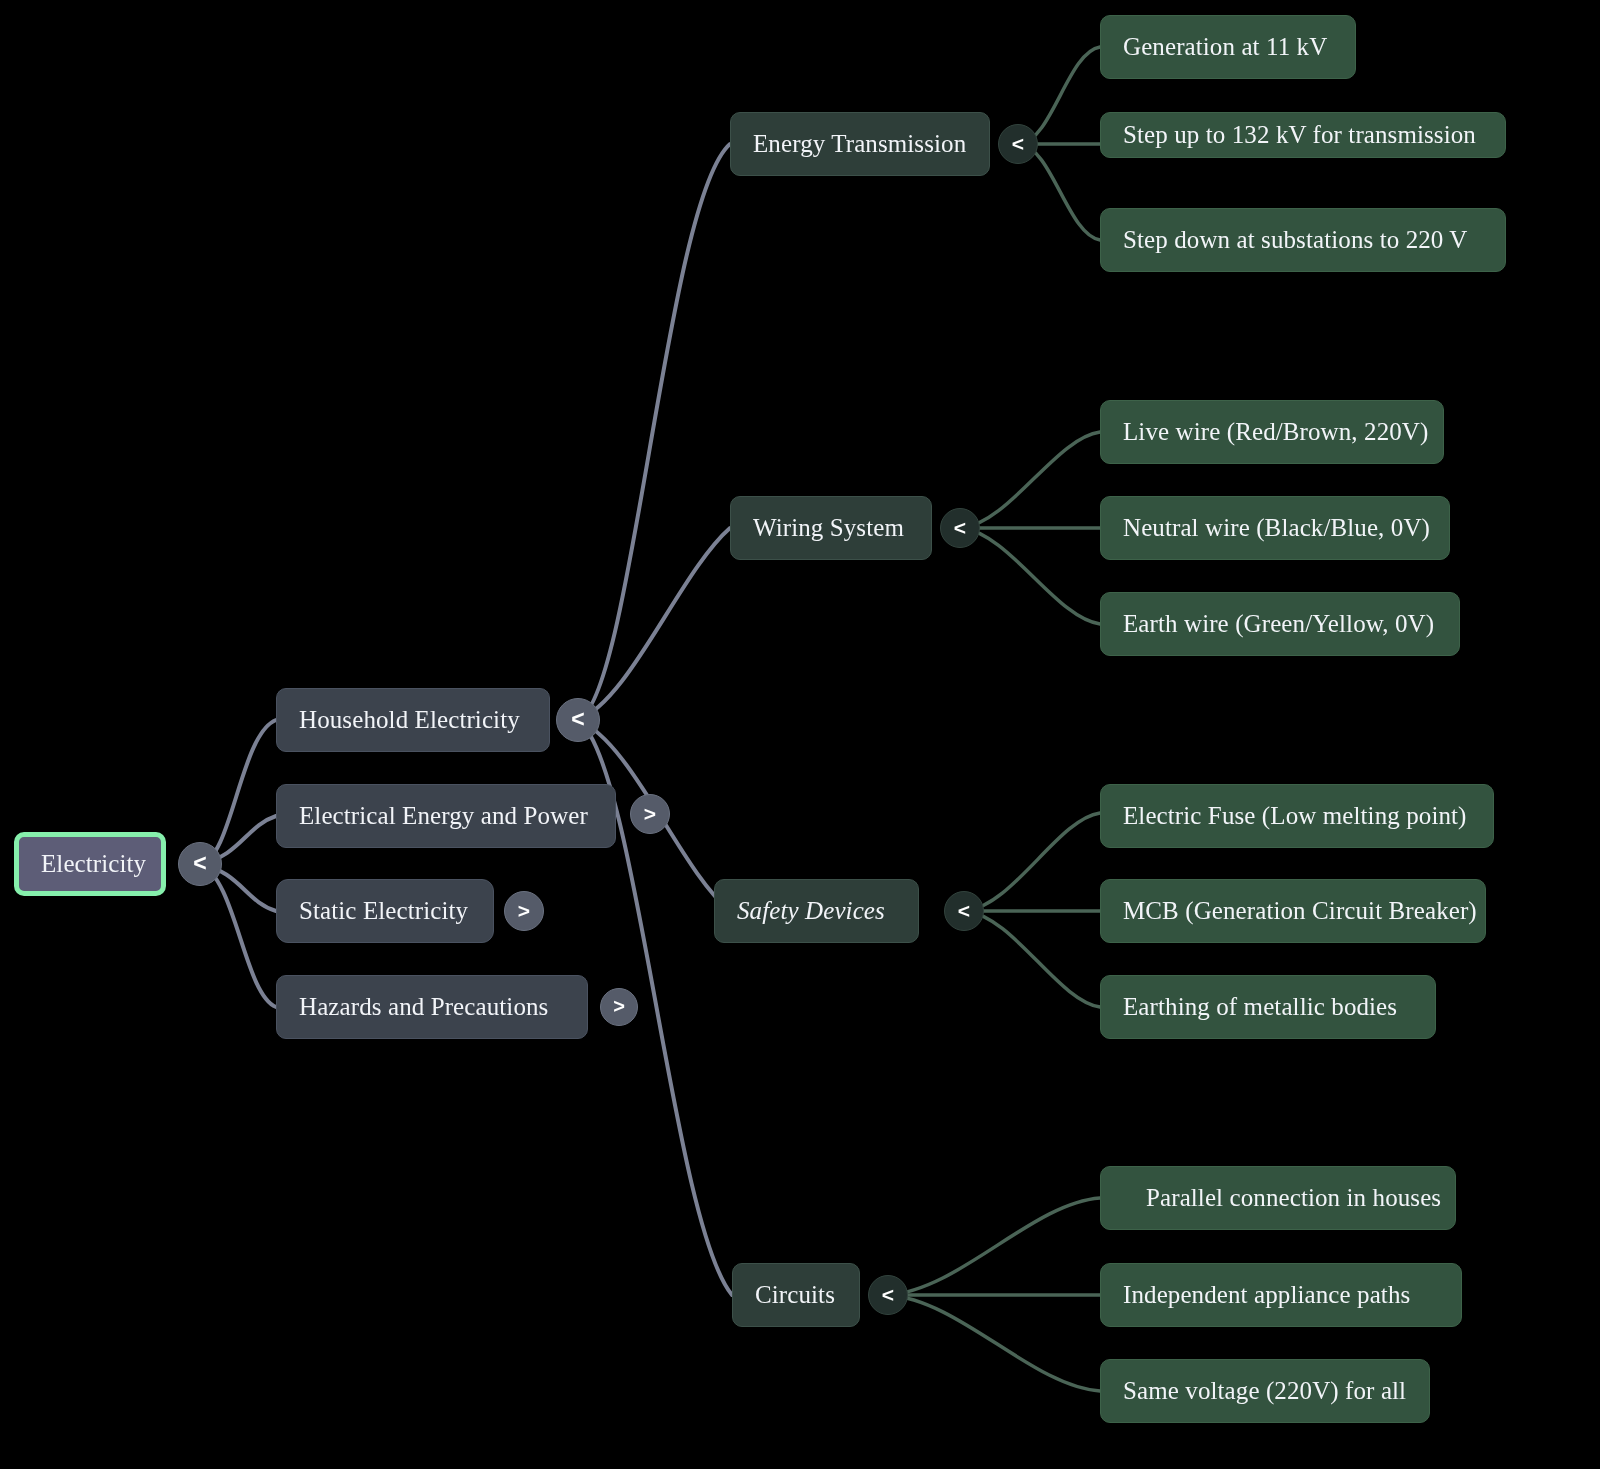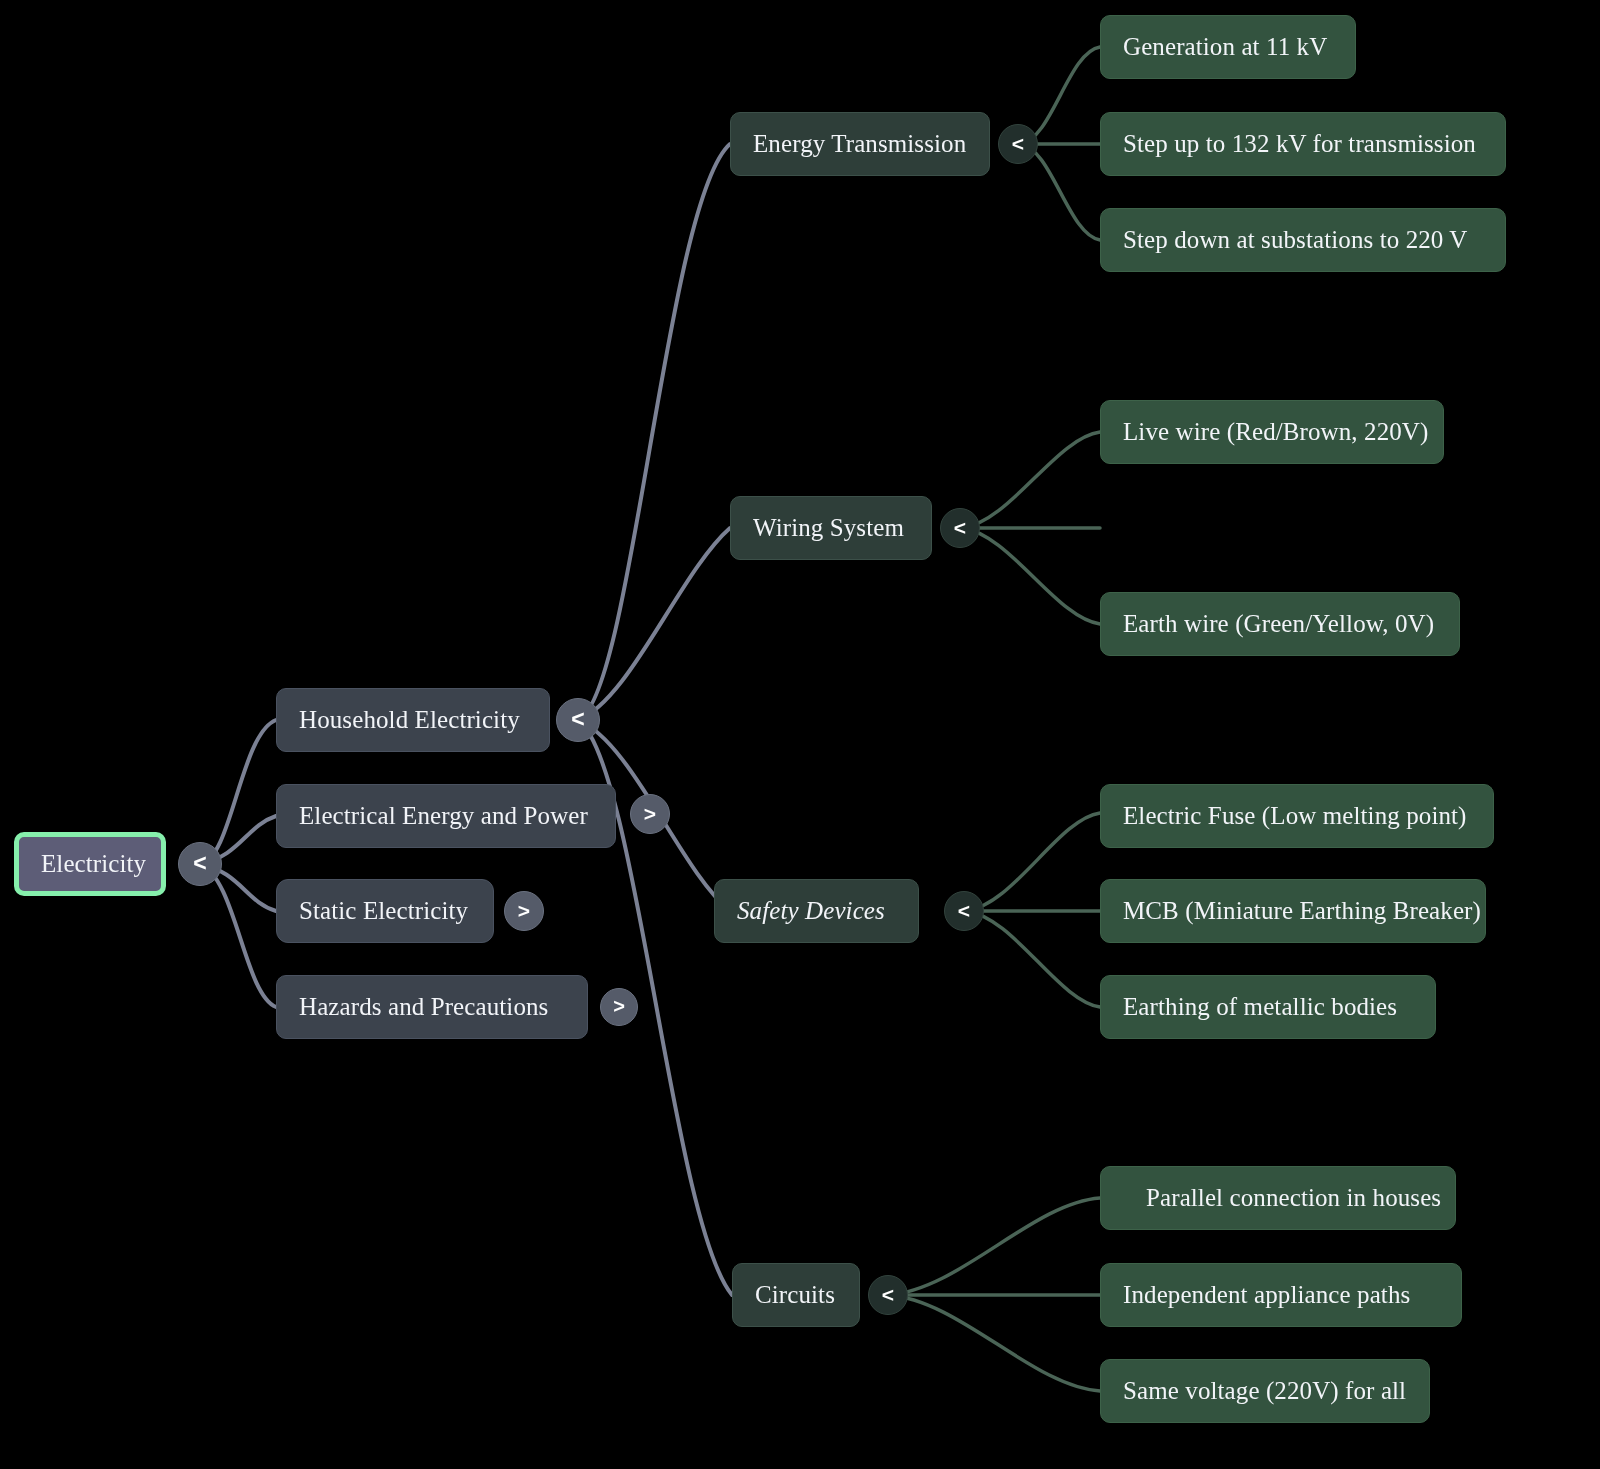--- a/index.html
+++ b/index.html
@@ -191,39 +191,42 @@
   <div class="node lvl-3" style="left:732px; top:1263px; width:128px; height:64px;">
     <span class="node-label">Circuits</span>
   </div>
   <div class="toggle toggle-green" style="left:868px; top:1275px; width:40px; height:40px; font-size:21px;">
     <span>&lt;</span>
   </div>
 
   <div class="node lvl-4" style="left:1100px; top:15px; width:256px; height:64px;">
     <span class="node-label">Generation at 11 kV</span>
   </div>
-  <div class="node lvl-4" style="left:1100px; top:112px; width:406px; height:64px;align-items:center;">
+  <div class="node lvl-4" style="left:1100px; top:112px; width:406px; height:46px;align-items:center;">
     <span class="node-label">Step up to 132 kV for transmission</span>
   </div>
   <div class="node lvl-4" style="left:1100px; top:208px; width:406px; height:64px;">
     <span class="node-label">Step down at substations to 220 V</span>
   </div>
 
   <div class="node lvl-4" style="left:1100px; top:400px; width:344px; height:64px;">
     <span class="node-label">Live wire (Red/Brown, 220V)</span>
   </div>
+  <div class="node lvl-4" style="left:1100px; top:496px; width:350px; height:64px;">
+    <span class="node-label">Neutral wire (Black/Blue, 0V)</span>
+  </div>
   <div class="node lvl-4" style="left:1100px; top:592px; width:360px; height:64px;font-family:Liberation Serif, serif;">
     <span class="node-label">Earth wire (Green/Yellow, 0V)</span>
   </div>
 
   <div class="node lvl-4" style="left:1100px; top:784px; width:394px; height:64px;">
     <span class="node-label">Electric Fuse (Low melting point)</span>
   </div>
   <div class="node lvl-4" style="left:1100px; top:879px; width:386px; height:64px;">
-    <span class="node-label">MCB (Miniature Earthing Breaker)</span>
+    <span class="node-label">MCB (Generation Circuit Breaker)</span>
   </div>
   <div class="node lvl-4" style="left:1100px; top:975px; width:336px; height:64px;">
     <span class="node-label">Earthing of metallic bodies</span>
   </div>
 
   <div class="node lvl-4" style="left:1100px; top:1166px; width:356px; height:64px;padding-left:45px;">
     <span class="node-label">Parallel connection in houses</span>
   </div>
   <div class="node lvl-4" style="left:1100px; top:1263px; width:362px; height:64px;">
     <span class="node-label">Independent appliance paths</span>

